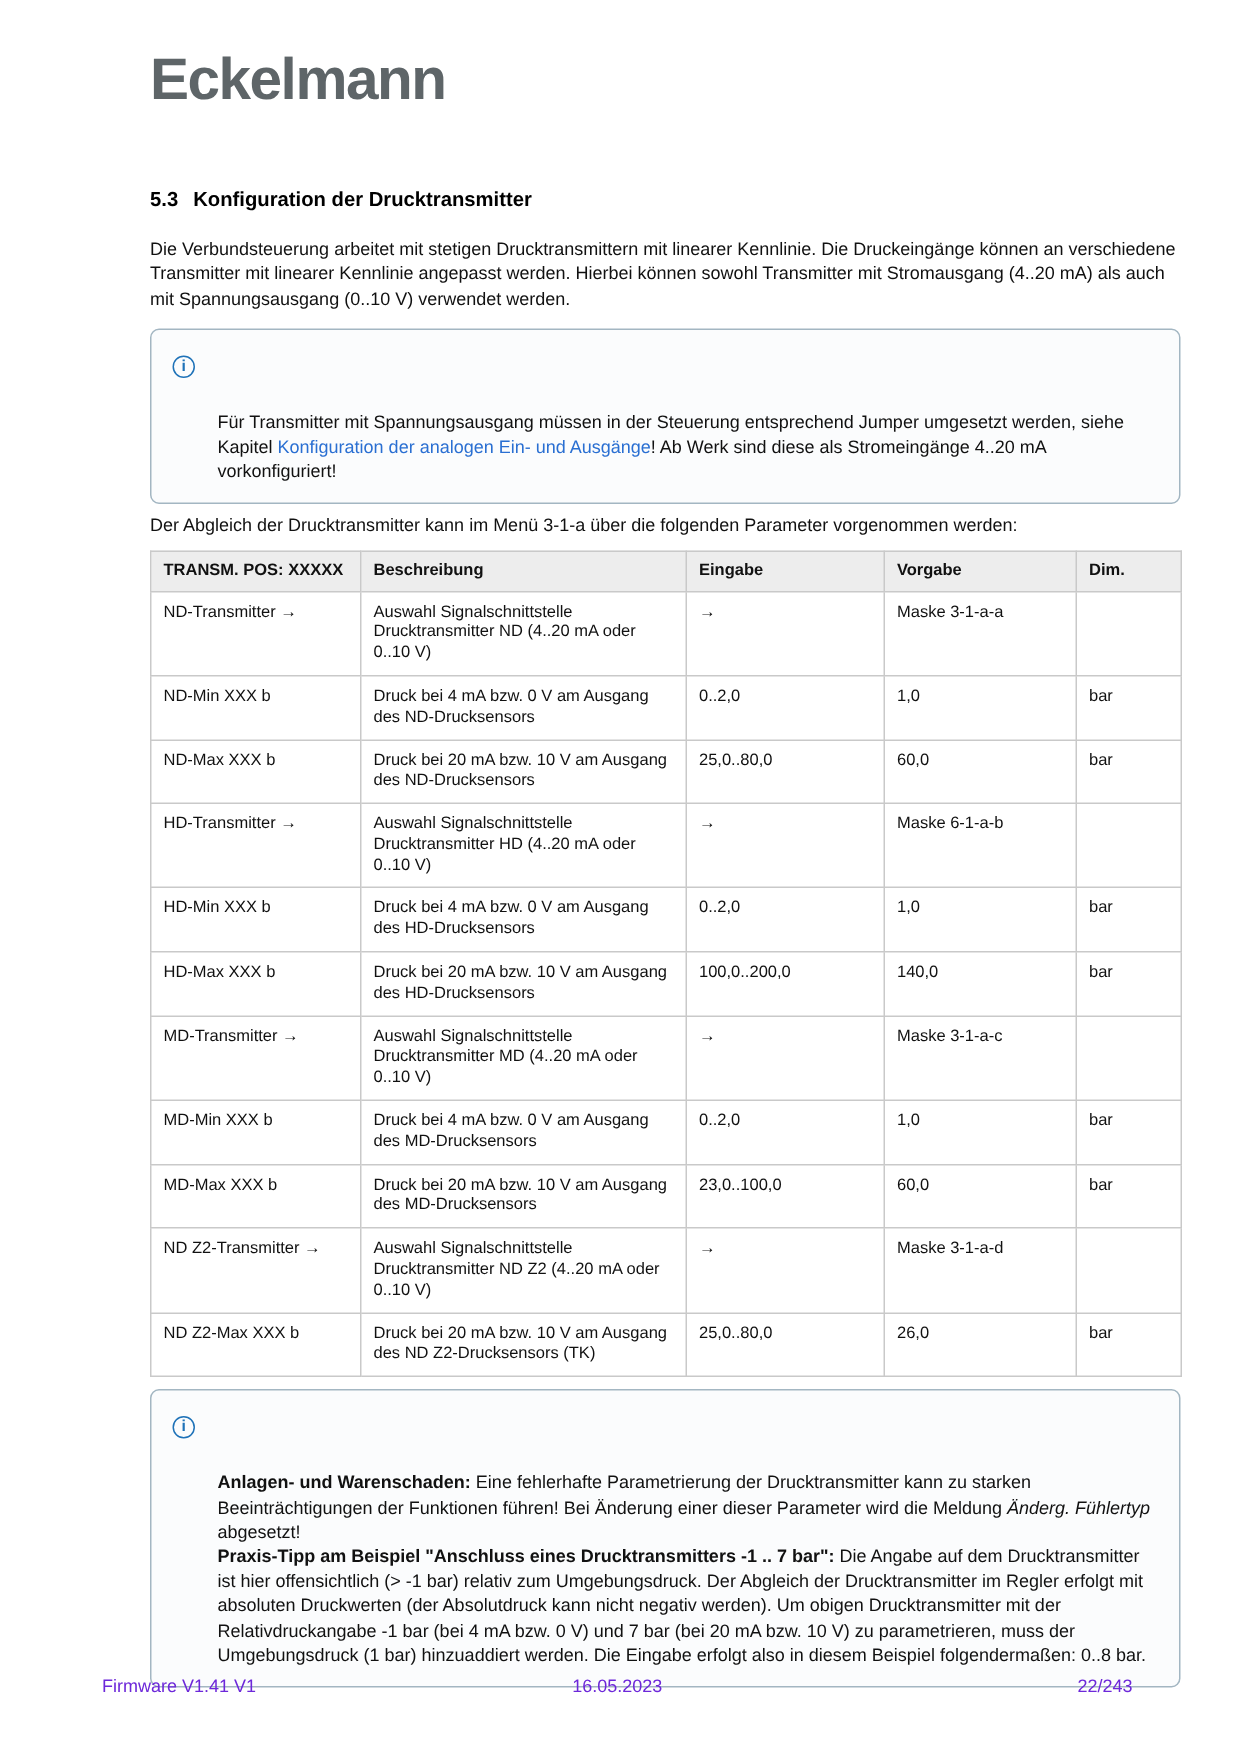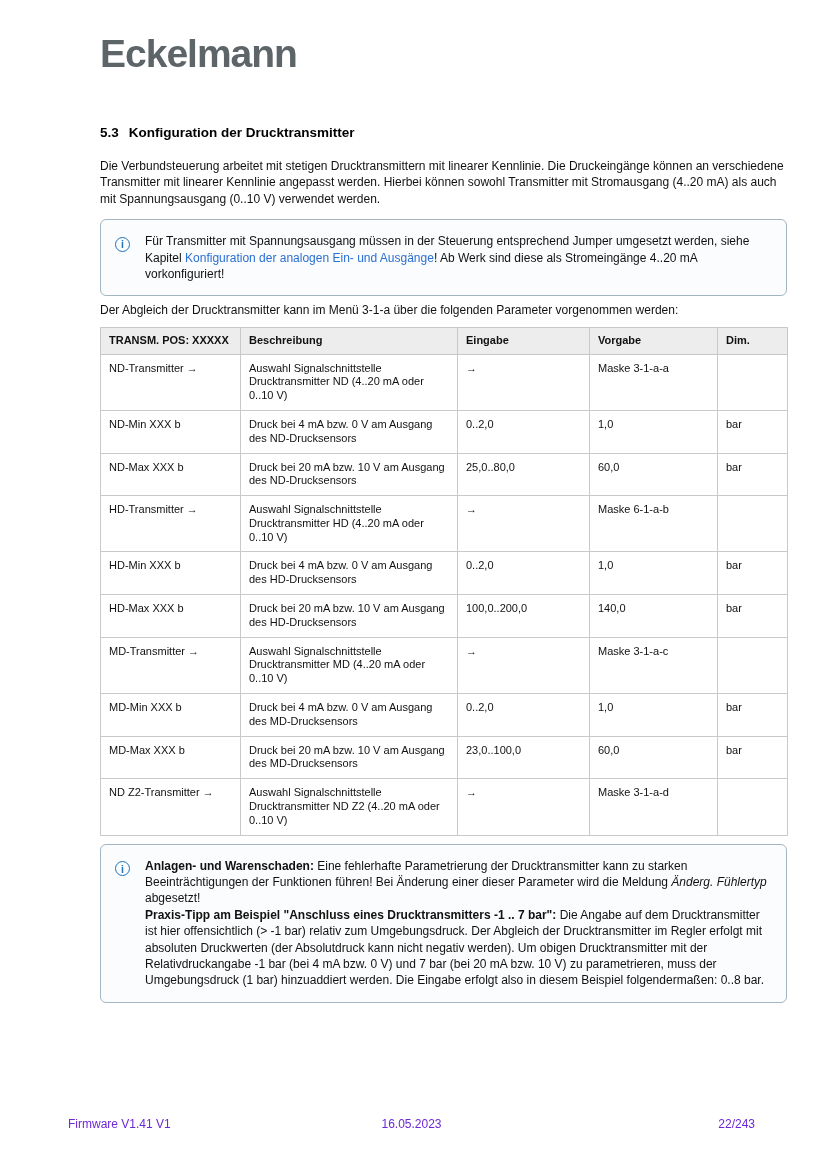--- a/index.html
+++ b/index.html
@@ -24,21 +24,21 @@
     margin-top:12px;border:1px solid #a3b6c2;border-radius:6px;background:#fbfcfd;
     padding:13px 16px 13px 14px;display:flex;align-items:flex-start;box-sizing:border-box;
   }
   .note-box .icon-col{flex:0 0 30px;padding-top:1px;}
   .info-icon{
     display:inline-flex;align-items:center;justify-content:center;
     width:15px;height:15px;border:1.4px solid #1e72b8;border-radius:50%;
     color:#1e72b8;font-size:10.5px;font-weight:bold;font-style:normal;
     line-height:1;box-sizing:border-box;
   }
-  .note-text{font-size:12px;line-height:16.4px;color:#111;flex:1 1 auto;}
+  .note-text{font-size:12px;line-height:16.4px;color:#111;flex:1 1 auto;margin-top:40px;}
   .note-text a, .doc-link{color:#2a6fd2;text-decoration:none;cursor:pointer;}
   .table-intro{margin-top:6px;font-size:12px;line-height:16.4px;}
   table.param-table{
     margin-top:8px;border-collapse:collapse;table-layout:fixed;width:687px;
     font-size:11px;line-height:13.8px;
   }
   .param-table th,.param-table td{
     border:1px solid #c9c9c9;text-align:left;vertical-align:top;
     padding:7px 8px;word-wrap:break-word;
   }
@@ -160,20 +160,27 @@
             <td>60,0</td>
             <td>bar</td>
           </tr>
           <tr>
             <td>ND Z2-Transmitter →</td>
             <td>Auswahl Signalschnittstelle Drucktransmitter ND Z2 (4..20 mA oder 0..10 V)</td>
             <td>→</td>
             <td>Maske 3-1-a-d</td>
             <td></td>
           </tr>
+          <tr>
+            <td>ND Z2-Max XXX b</td>
+            <td>Druck bei 20 mA bzw. 10 V am Ausgang des ND Z2-Drucksensors (TK)</td>
+            <td>25,0..80,0</td>
+            <td>26,0</td>
+            <td>bar</td>
+          </tr>
         </tbody>
     </table>
 
     <div class="note-box warn-box">
       <div class="icon-col">
         <span class="info-icon">i</span>
       </div>
       <div class="note-text" id="warn-text"><span class="seg-bold">Anlagen- und Warenschaden:</span><span> Eine fehlerhafte Parametrierung der Drucktransmitter kann zu starken Beeinträchtigungen der Funktionen führen! Bei Änderung einer dieser Parameter wird die Meldung </span><span class="seg-italic">Änderg. Fühlertyp</span><span> abgesetzt!</span><br><span class="seg-bold">Praxis-Tipp am Beispiel "Anschluss eines Drucktransmitters -1 .. 7 bar":</span><span> Die Angabe auf dem Drucktransmitter ist hier offensichtlich (&gt; -1 bar) relativ zum Umgebungsdruck. Der Abgleich der Drucktransmitter im Regler erfolgt mit absoluten Druckwerten (der Absolutdruck kann nicht negativ werden). Um obigen Drucktransmitter mit der Relativdruckangabe -1 bar (bei 4 mA bzw. 0 V) und 7 bar (bei 20 mA bzw. 10 V) zu parametrieren, muss der Umgebungsdruck (1 bar) hinzuaddiert werden. Die Eingabe erfolgt also in diesem Beispiel folgendermaßen: 0..8 bar.</span></div>
     </div>
 

